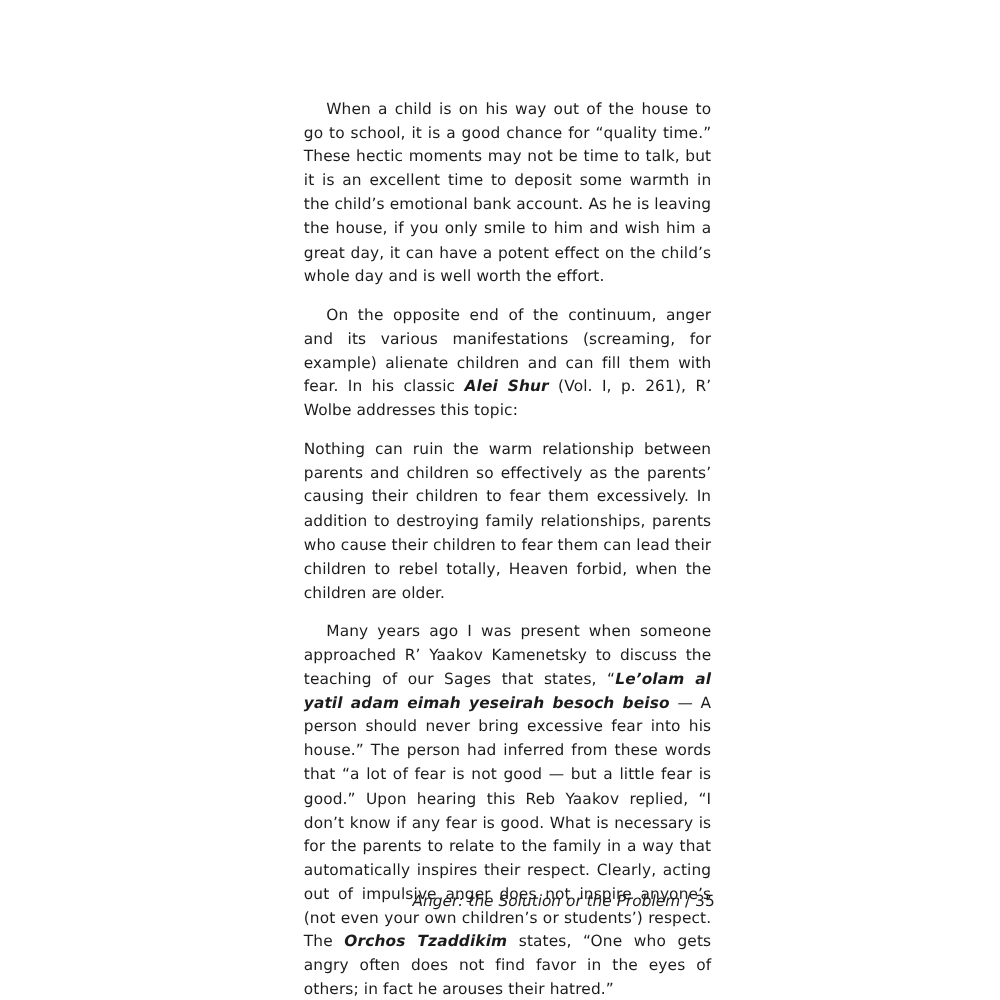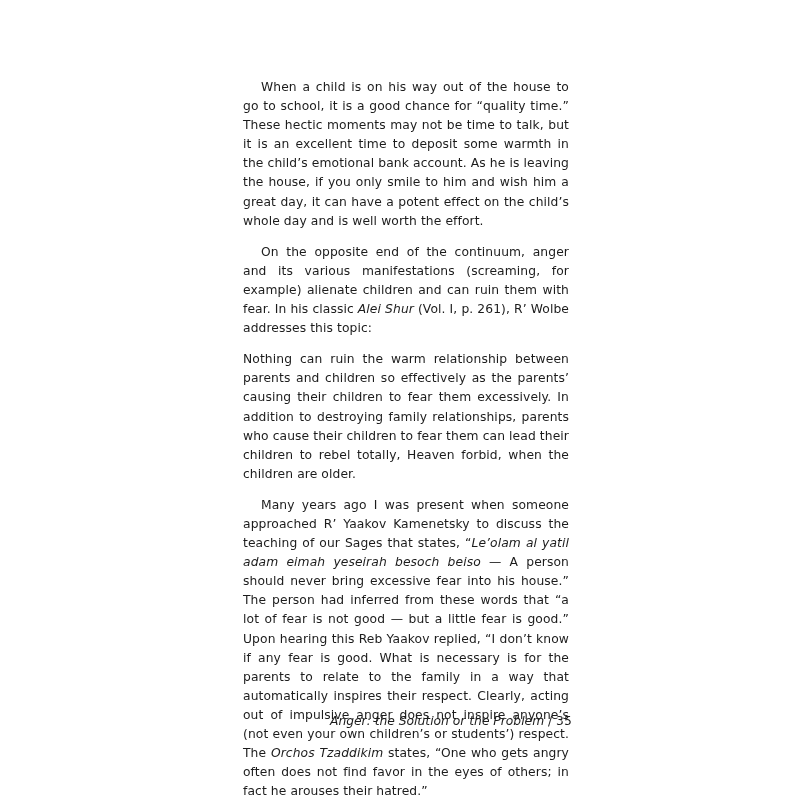--- a/index.html
+++ b/index.html
@@ -13,35 +13,35 @@
   }
   .page p { margin: 12px; text-align: justify; text-indent: 18px; }
   .heading {
     margin: 40px 0 6px 0; text-align: right;
     font-family: "DejaVu Serif", serif; font-weight: bold; font-size: 17.5px; line-height: 22px;
     color: #111;
   }
   .blockquote {
     margin: 7px 0 8px 26px; text-align: justify; text-indent: 0 !important;
   }
-  em { font-style: italic; }
+  em { font-style: italic; font-weight: bold; }
   .footer {
     position: absolute; left: 330px; top: 712px; width: 250px; text-align: left;
     font-size: 12.3px; line-height: 19px;
   }
   .footer .title { font-style: italic; }
 </style>
 </head>
 <body>
 
 <div class="page">
   <p>When a child is on his way out of the house to go to school, it is a good chance for “quality time.” These hectic moments may not be time to talk, but it is an excellent time to deposit some warmth in the child’s emotional bank account. As he is leaving the house, if you only smile to him and wish him a great day, it can have a potent effect on the child’s whole day and is well worth the effort.</p>
 
 
-  <p><span>On the opposite end of the continuum, anger and its various manifestations (screaming, for example) alienate children and can ruin them with fear. In his classic </span><em>Alei Shur</em><span> (Vol. I, p. 261), R’ Wolbe addresses this topic:</span></p>
+  <p><span>On the opposite end of the continuum, anger and its various manifestations (screaming, for example) alienate children and can fill them with fear. In his classic </span><em>Alei Shur</em><span> (Vol. I, p. 261), R’ Wolbe addresses this topic:</span></p>
 
   <p class="blockquote">Nothing can ruin the warm relationship between parents and children so effectively as the parents’ causing their children to fear them excessively. In addition to destroying family relationships, parents who cause their children to fear them can lead their children to rebel totally, Heaven forbid, when the children are older.</p>
 
   <p><span>Many years ago I was present when someone approached R’ Yaakov Kamenetsky to discuss the teaching of our Sages that states, “</span><em>Le’olam al yatil adam eimah yeseirah besoch beiso</em><span> — A person should never bring excessive fear into his house.” The person had inferred from these words that “a lot of fear is not good — but a little fear is good.” Upon hearing this Reb Yaakov replied, “I don’t know if any fear is good. What is necessary is for the parents to relate to the family in a way that automatical­ly inspires their respect. Clearly, acting out of impulsive anger does not inspire anyone’s (not even your own children’s or stu­dents’) respect. The </span><em>Orchos Tzaddikim</em><span> states, “One who gets angry often does not find favor in the eyes of others; in fact he arouses their hatred.”</span></p>
 
 </div>
 
 <div class="footer">
   <span class="title">Anger: the Solution or the Problem</span><span> / </span><span>35</span>
 </div>

